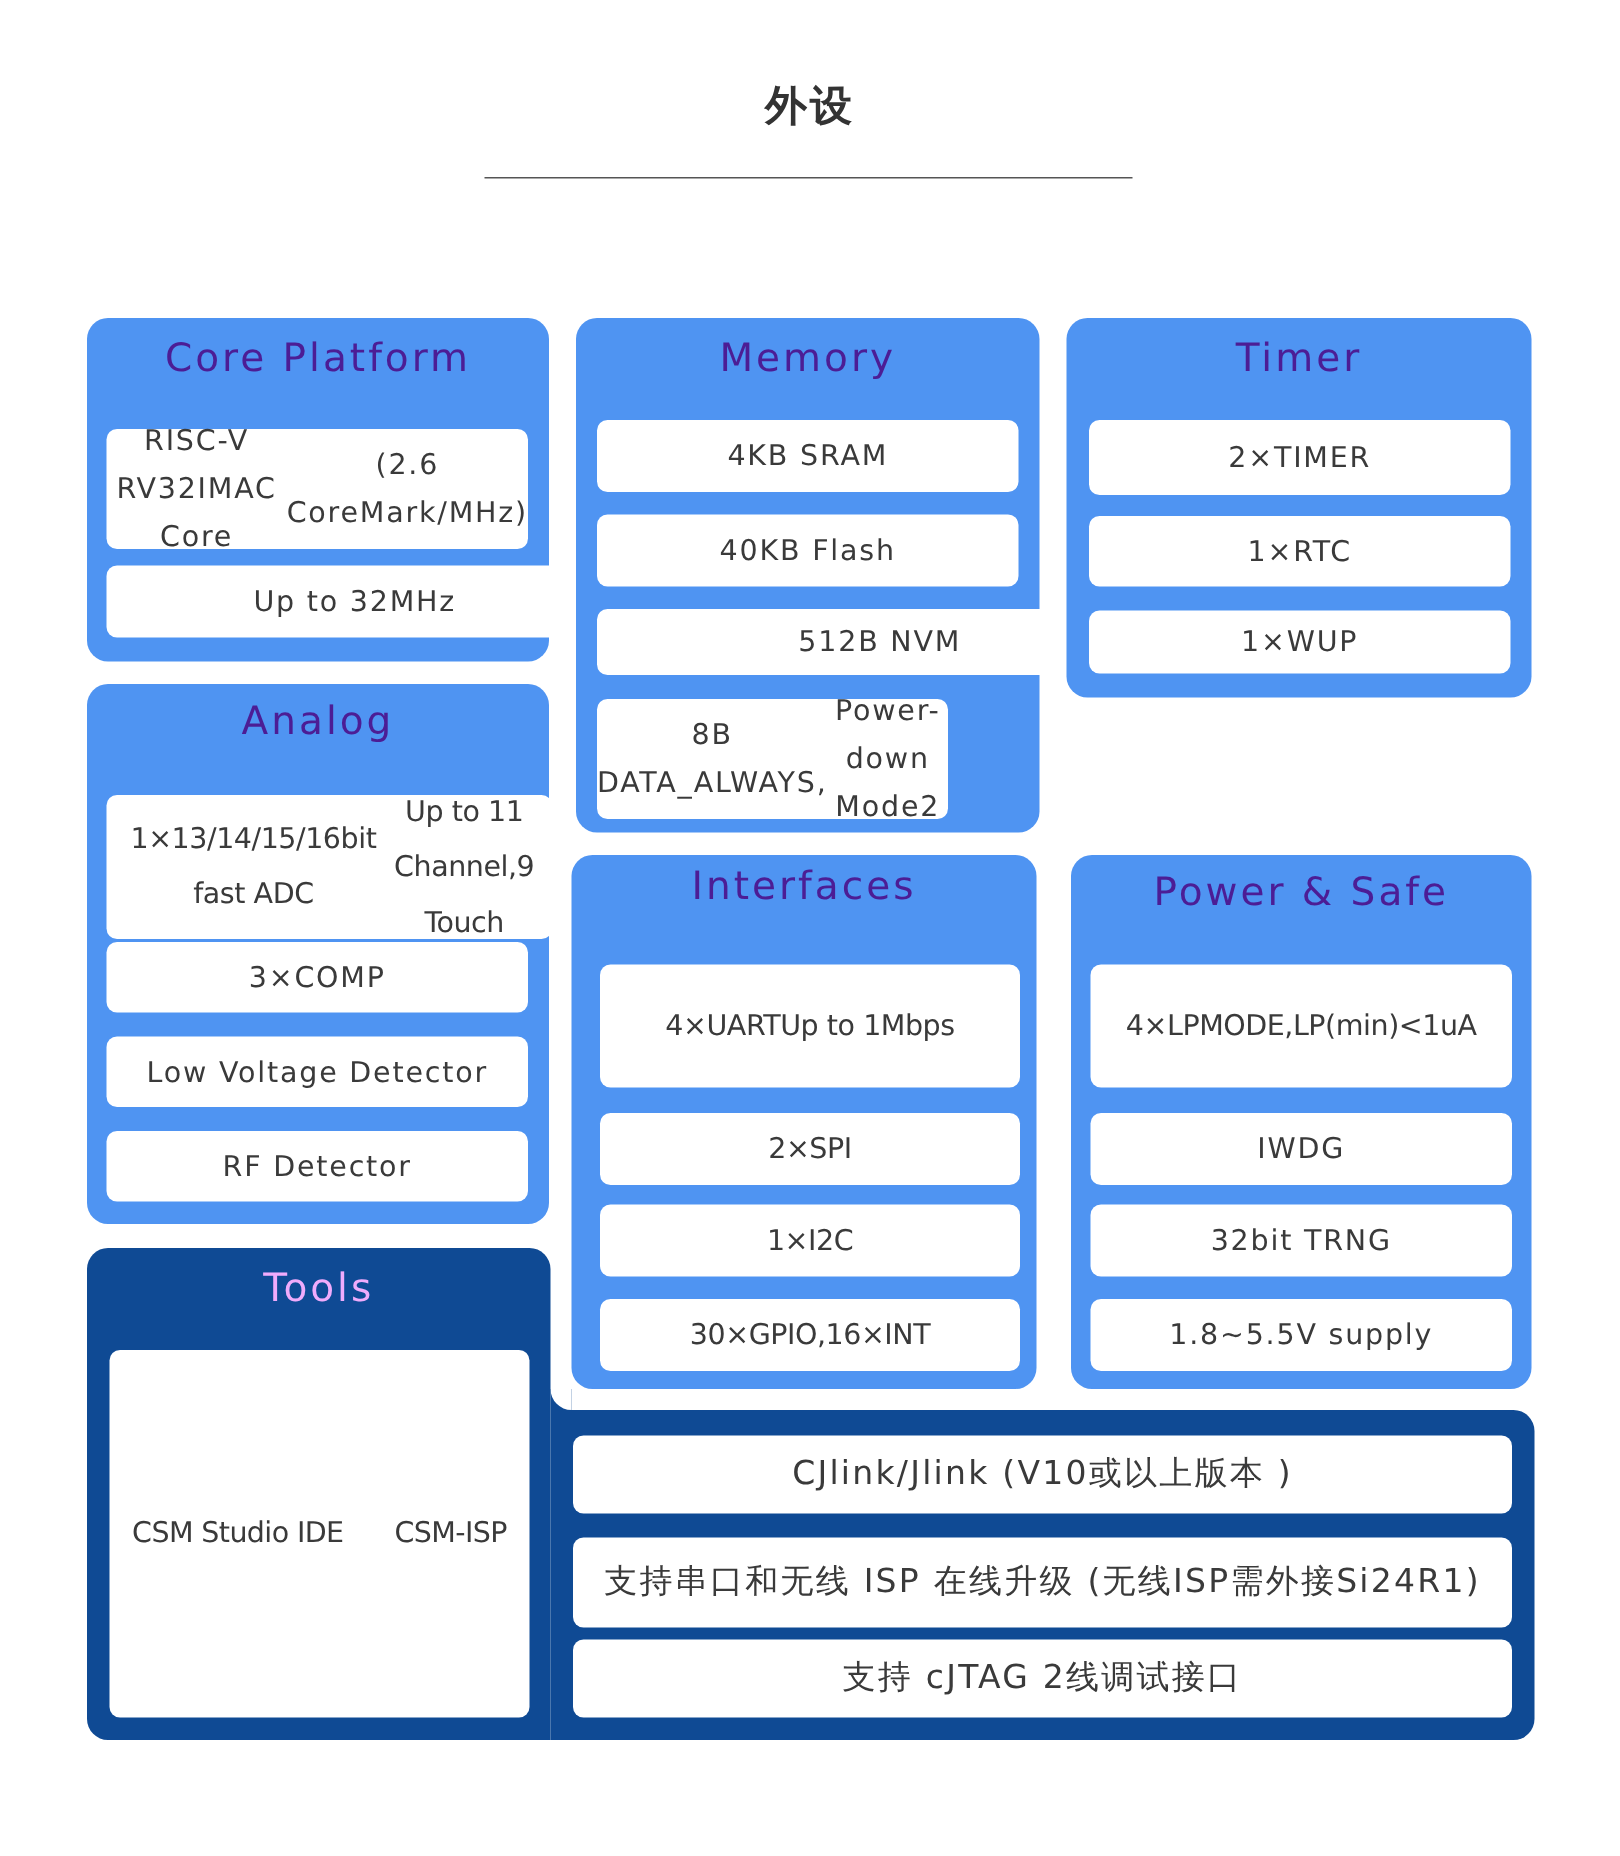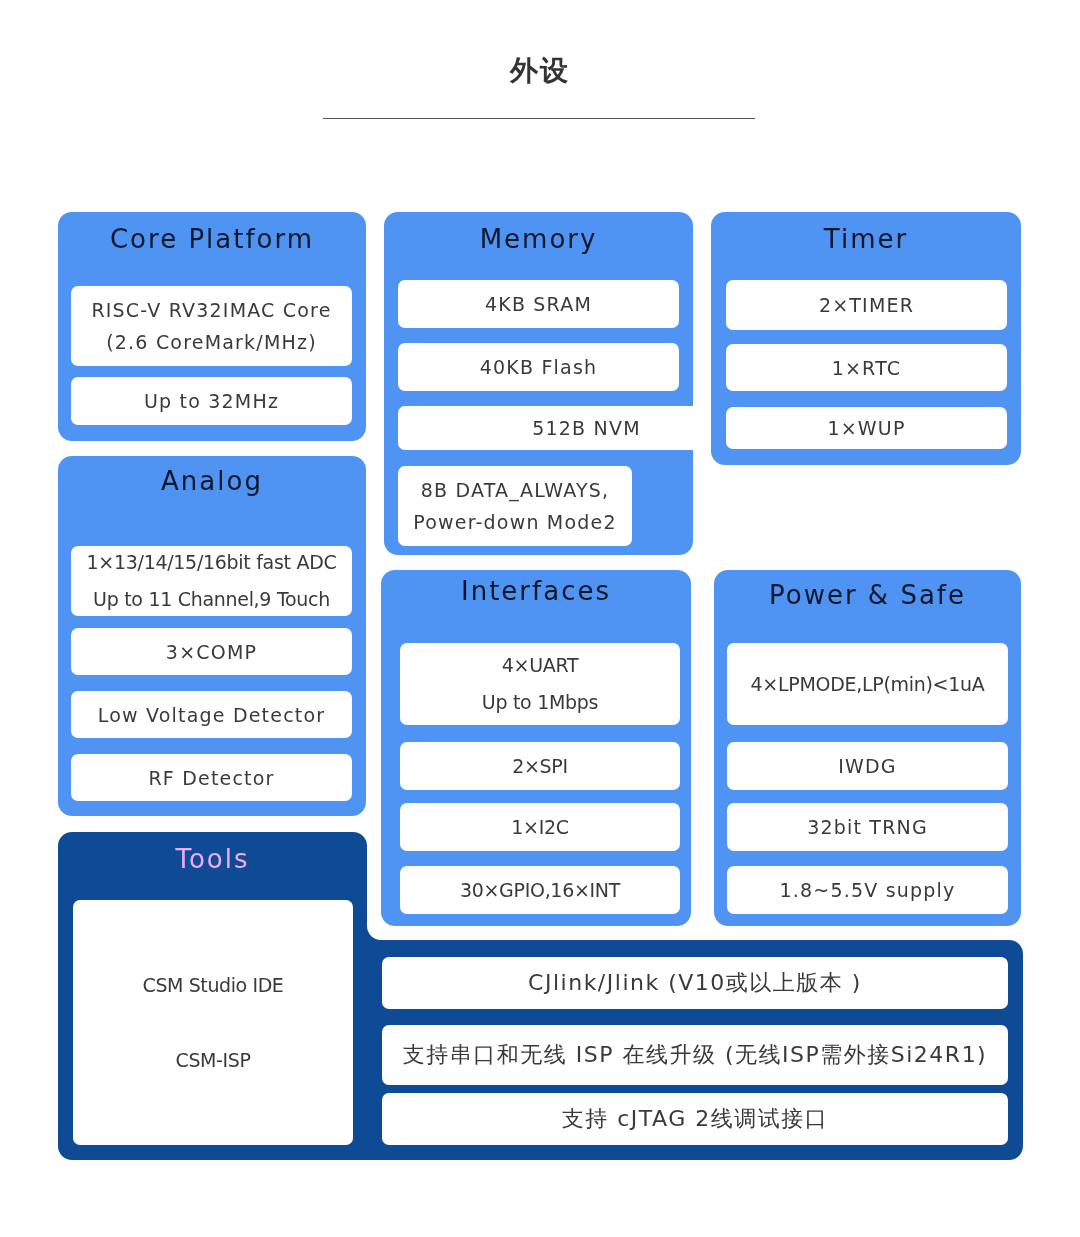--- a/index.html
+++ b/index.html
@@ -13,25 +13,25 @@
   }
   .title-rule {
     position:absolute; left:323px; width:432px; top:118px; height:0;
     border-top:1.5px solid #555555;
   }
   .panel {
     position:absolute; background:#4f94f2; border-radius:14px; box-sizing:border-box;
   }
   .panel-title {
     position:absolute; left:0; right:0; text-align:center;
-    color:#0f172a; font-size:26px; letter-spacing:2px;
+    color:#4c1d95; font-size:26px; letter-spacing:2px;
   }
   .item {
     position:absolute; background:#ffffff; border-radius:7px;
-    display:flex; flex-direction:column; align-items:center; justify-content:center;
+    display:flex; align-items:center; justify-content:center;
     color:#3a3a3a; font-size:19px; letter-spacing:1.2px; text-align:center; line-height:32px;
   }
   .item.cond { letter-spacing:-0.3px; font-size:19px; line-height:37px; }
   .dark { background:#0f4a94; }
   .tools-band {
     position:absolute; left:367px; top:940px; width:656px; height:220px;
     background:#0f4a94; border-radius:0 14px 14px 0;
   }
   .tools-corner {
     position:absolute; left:367px; top:926px; width:14px; height:14px; background:#0f4a94;
@@ -47,21 +47,21 @@
 
 <div class="title">外设</div>
 <div class="title-rule"></div>
 
 <div class="panel" style="left:58px;top:212px;width:308px;height:229px;">
   <div class="panel-title" style="top:12px;">Core Platform</div>
   <div class="item" style="left:13px;top:74px;width:281px;height:80px;">
     <span>RISC-V RV32IMAC Core</span>
     <span>(2.6 CoreMark/MHz)</span>
   </div>
-  <div class="item" style="left:13px;top:165px;width:281px;height:48px;">
+  <div class="item" style="left:13px;top:165px;width:281px;height:48px;padding-left:25px;">
     <span>Up to 32MHz</span>
   </div>
 </div>
 
 <div class="panel" style="left:384px;top:212px;width:309px;height:343px;">
   <div class="panel-title" style="top:12px;">Memory</div>
   <div class="item" style="left:14px;top:68px;width:281px;height:48px;">
     <span>4KB SRAM</span>
   </div>
   <div class="item" style="left:14px;top:131px;width:281px;height:48px;">
@@ -84,21 +84,21 @@
   <div class="item" style="left:15px;top:132px;width:281px;height:47px;">
     <span>1×RTC</span>
   </div>
   <div class="item" style="left:15px;top:195px;width:281px;height:42px;">
     <span>1×WUP</span>
   </div>
 </div>
 
 <div class="panel" style="left:58px;top:456px;width:308px;height:360px;">
   <div class="panel-title" style="top:10px;">Analog</div>
-  <div class="item cond" style="left:13px;top:90px;width:281px;height:70px;">
+  <div class="item cond" style="left:13px;top:74px;width:281px;height:96px;padding-left:16px;">
     <span>1×13/14/15/16bit  fast ADC</span>
     <span>Up to 11 Channel,9 Touch</span>
   </div>
   <div class="item" style="left:13px;top:172px;width:281px;height:47px;">
     <span>3×COMP</span>
   </div>
   <div class="item" style="left:13px;top:235px;width:281px;height:47px;">
     <span>Low Voltage Detector</span>
   </div>
   <div class="item" style="left:13px;top:298px;width:281px;height:47px;">

